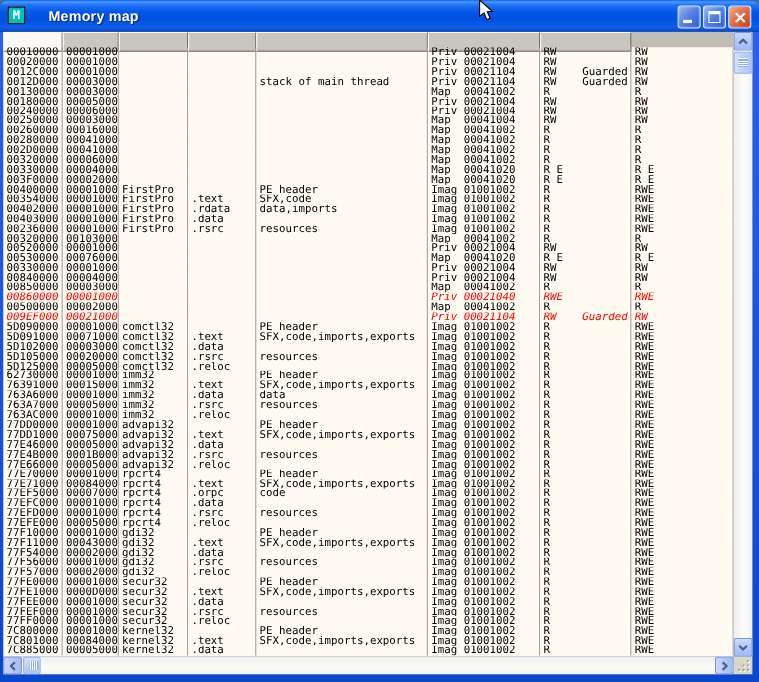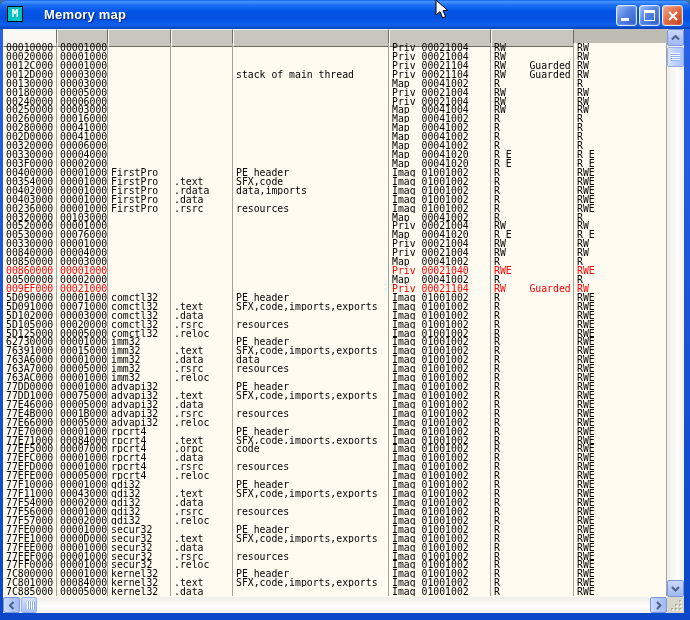--- a/index.html
+++ b/index.html
@@ -54,21 +54,21 @@
     white-space:pre;overflow:hidden;color:#000;font-style:italic;
   }
   .hcell.active{background:#F9F8F2;}
   .tbody{position:absolute;left:0;top:14px;width:664px;height:554px;overflow:hidden;}
   .row{height:8.935px;}
   .row span{
     white-space:pre;overflow:hidden;
     font-size:9.8px;line-height:9px;padding-left:3px;
     border-right:1px solid #A6A298;color:#000;
   }
-  .row.hl span{color:#FF0000;}
+  .row.hl span{color:#FF0000;font-style:italic;}
   
   .vscroll{
     position:absolute;left:667px;top:29px;width:17px;height:568px;
     background:linear-gradient(90deg,#EFEEE8,#FDFDFB 60%,#F2F1EC);
   }
   .hscroll{
     position:absolute;left:3px;top:597px;width:664px;height:16px;
     background:linear-gradient(180deg,#EFEEE8,#FDFDFB 60%,#F2F1EC);
   }
   .sbtn{

